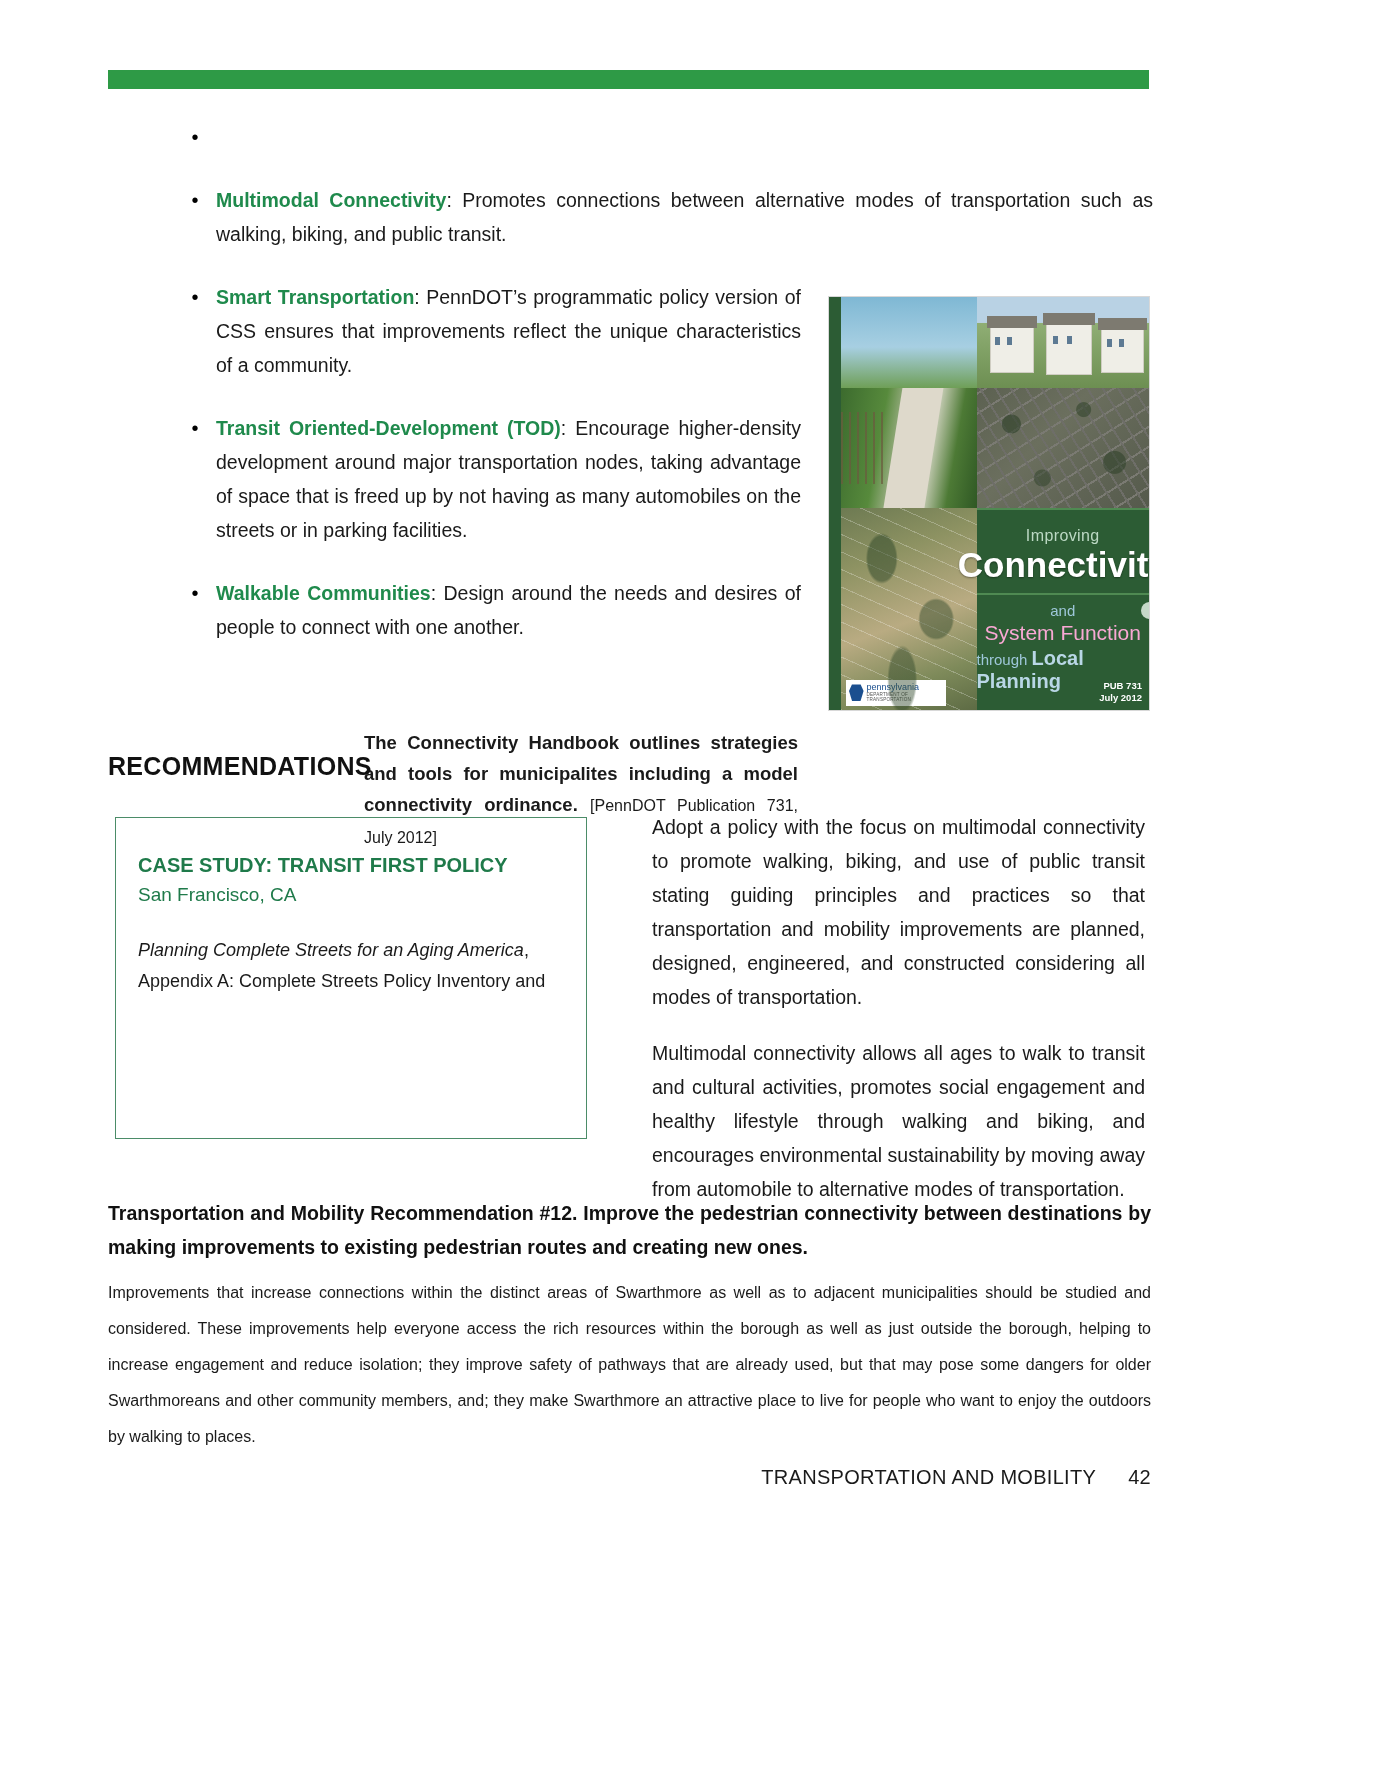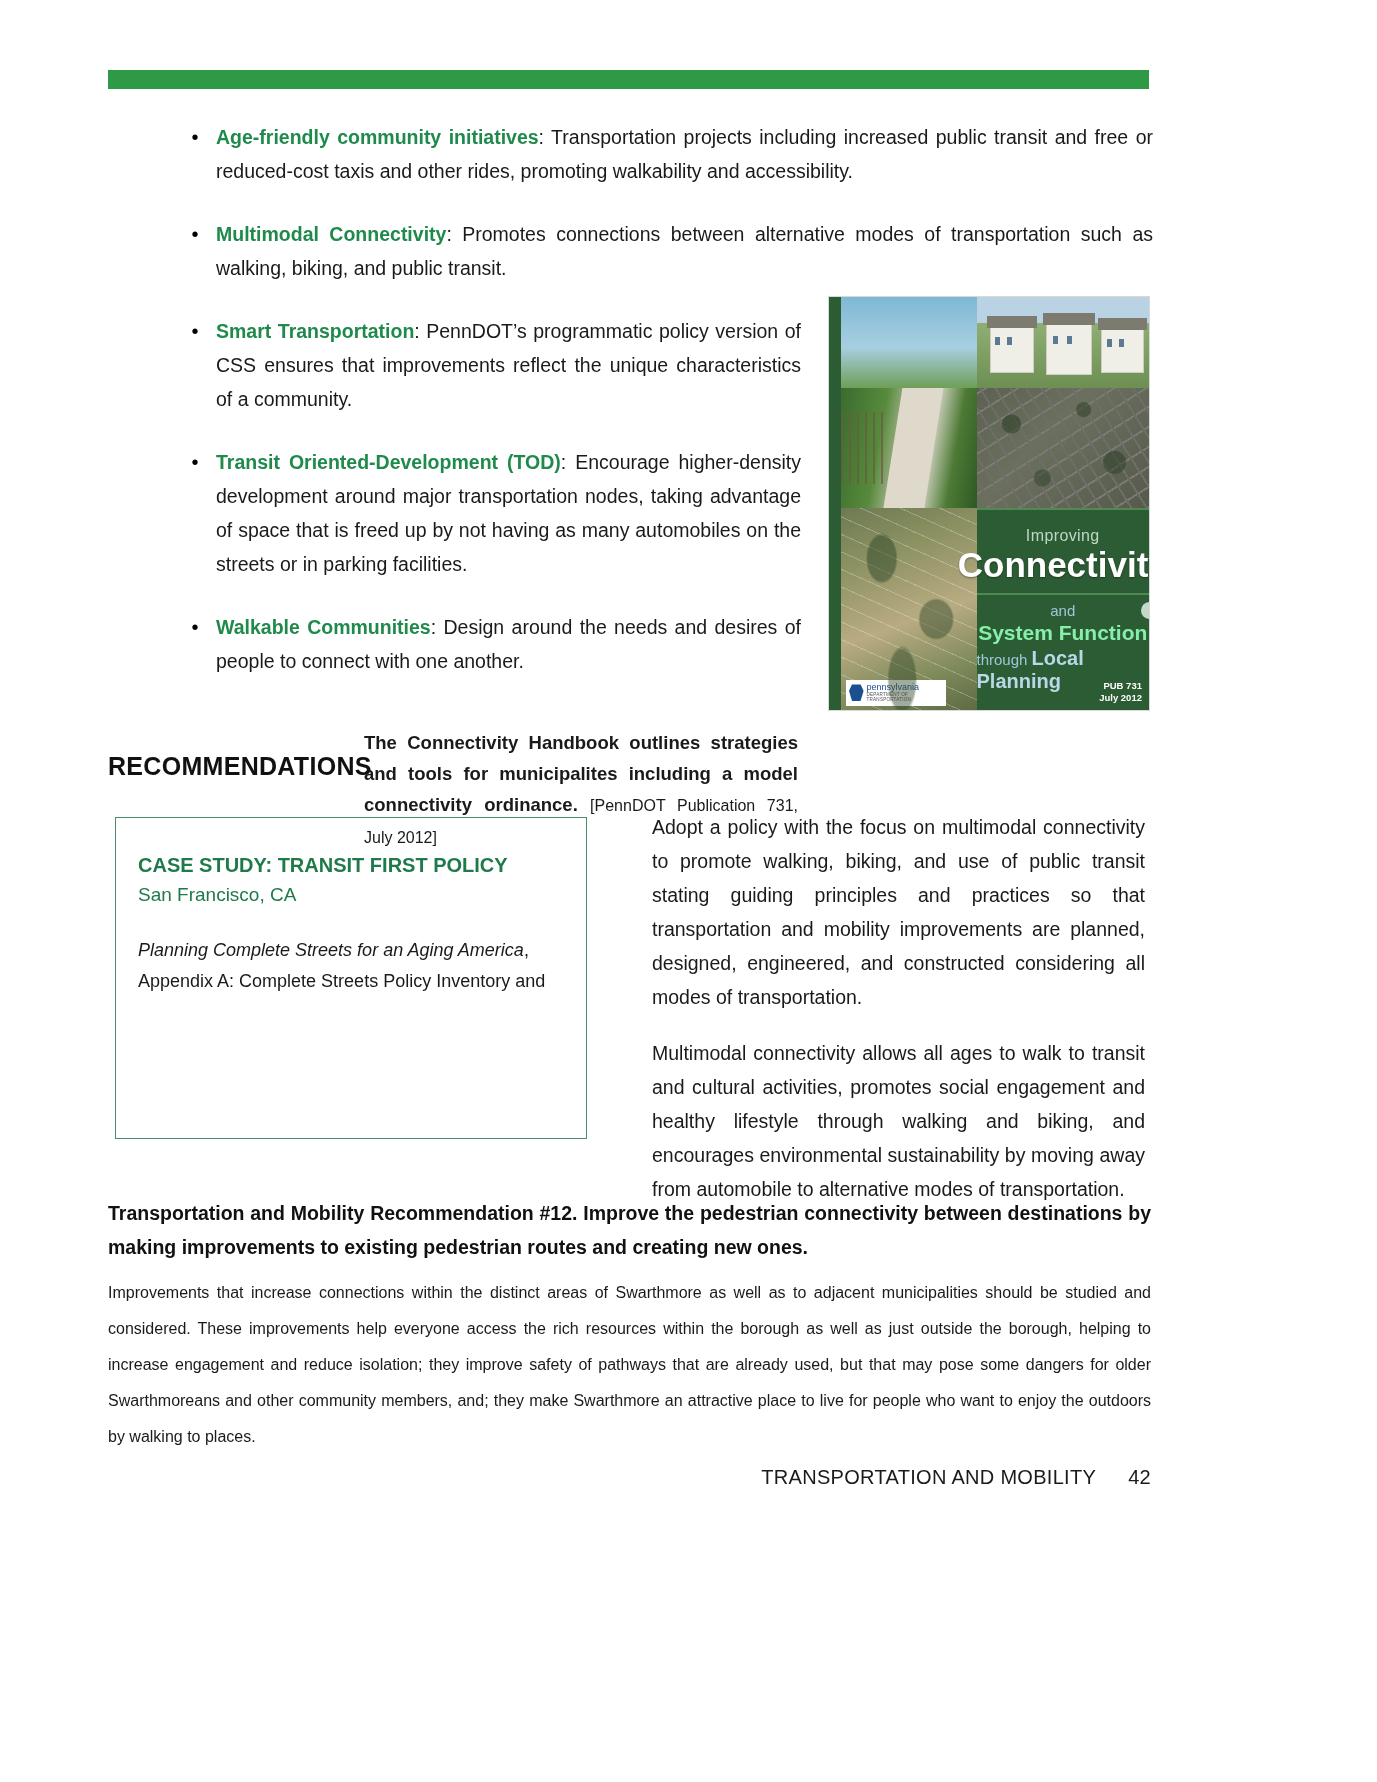--- a/index.html
+++ b/index.html
@@ -216,23 +216,23 @@
     height: 2px;
     background: #4f8a52;
     margin: 9px 0 7px 0;
   }
   .cover-and {
     color: #9ec7d9;
     font-size: 15px;
     margin-bottom: 1px;
   }
   .cover-sysfn {
-    color: #86efac;
+    color: #f9a8d4;
     font-size: 21px;
-    font-weight: bold;
+    font-weight: normal;
     line-height: 1.2;
   }
   .cover-local {
     color: #9ec7d9;
     font-size: 15px;
     margin-top: 2px;
   }
   .cover-local b {
     font-size: 20px;
     color: #b9d7e6;
@@ -400,21 +400,20 @@
 <body>
 
 <div class="page">
 
   <div class="top-bar"></div>
 
   <div class="bullets">
 
     <div class="bullet-row">
       <div class="bullet-dot">•</div>
-      <div class="bullet-text"><span class="term">Age-friendly community initiatives</span><span>: Transportation projects including increased public transit and free or reduced-cost taxis and other rides, promoting walkability and accessibility.</span></div>
     </div>
 
     <div class="bullet-row">
       <div class="bullet-dot">•</div>
       <div class="bullet-text"><span class="term">Multimodal Connectivity</span><span>: Promotes connections between alternative modes of transportation such as walking, biking, and public transit.</span></div>
     </div>
 
     <div class="bullet-row">
       <div class="bullet-dot">•</div>
       <div class="bullet-text narrow"><span class="term">Smart Transportation</span><span>: PennDOT’s programmatic policy version of CSS ensures that improvements reflect the unique characteristics of a community.</span></div>

